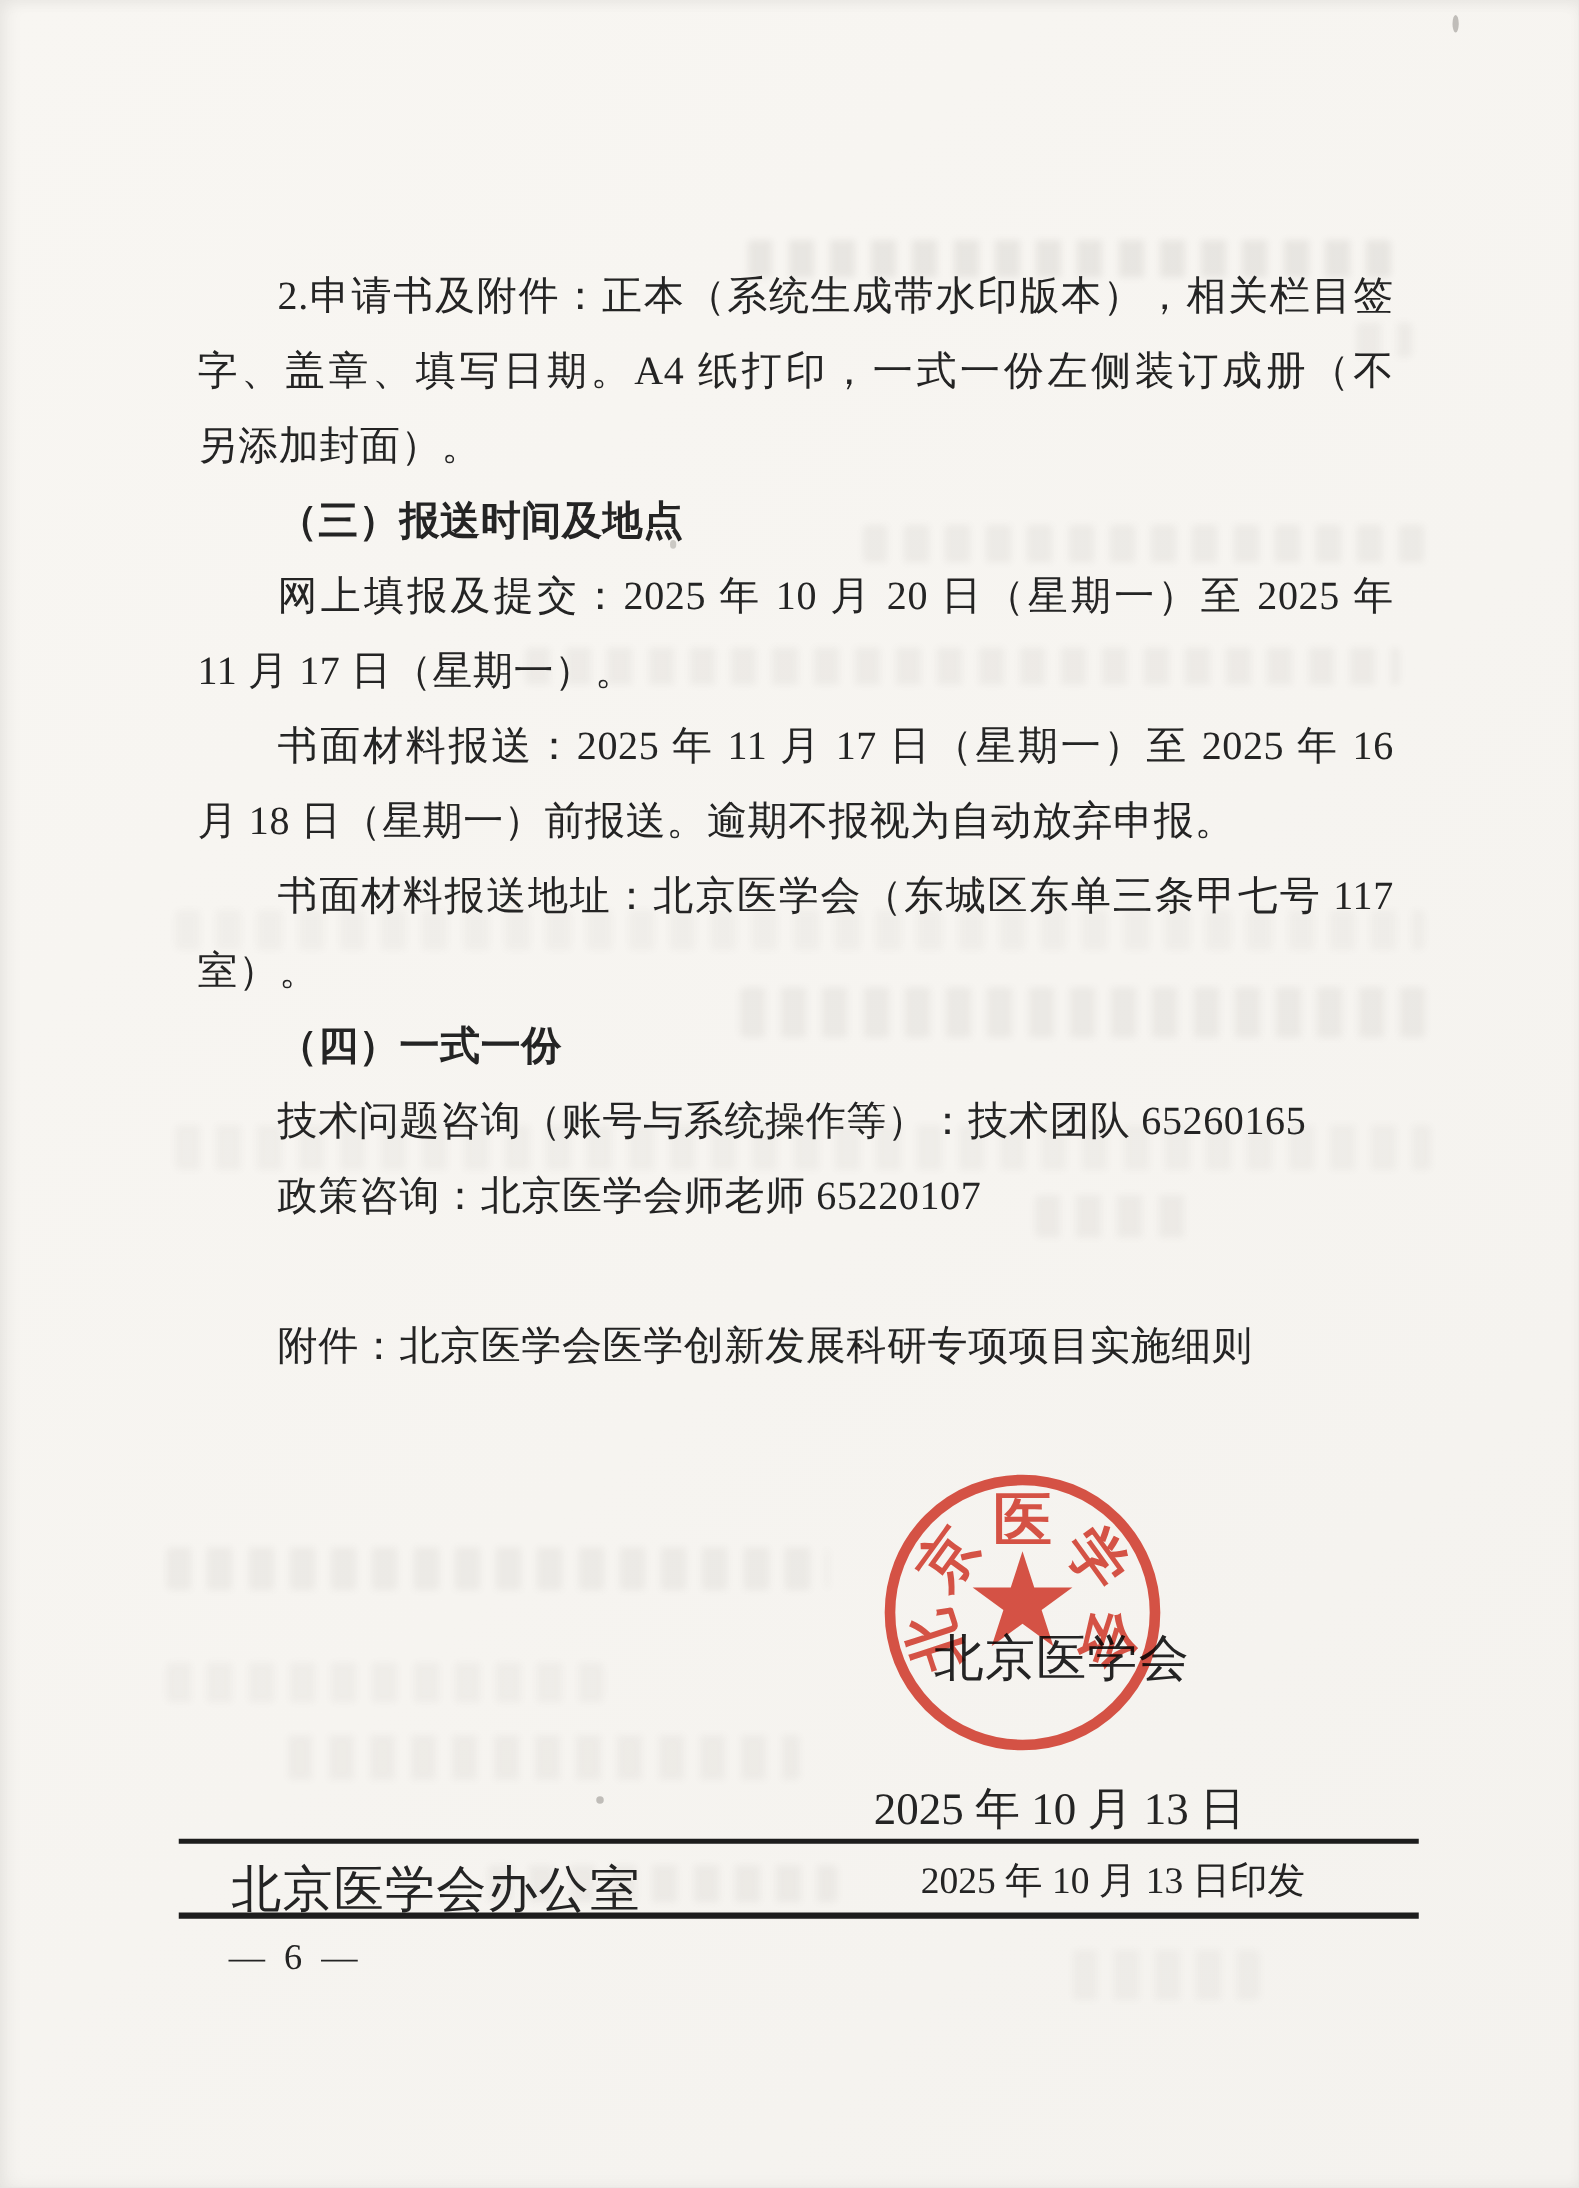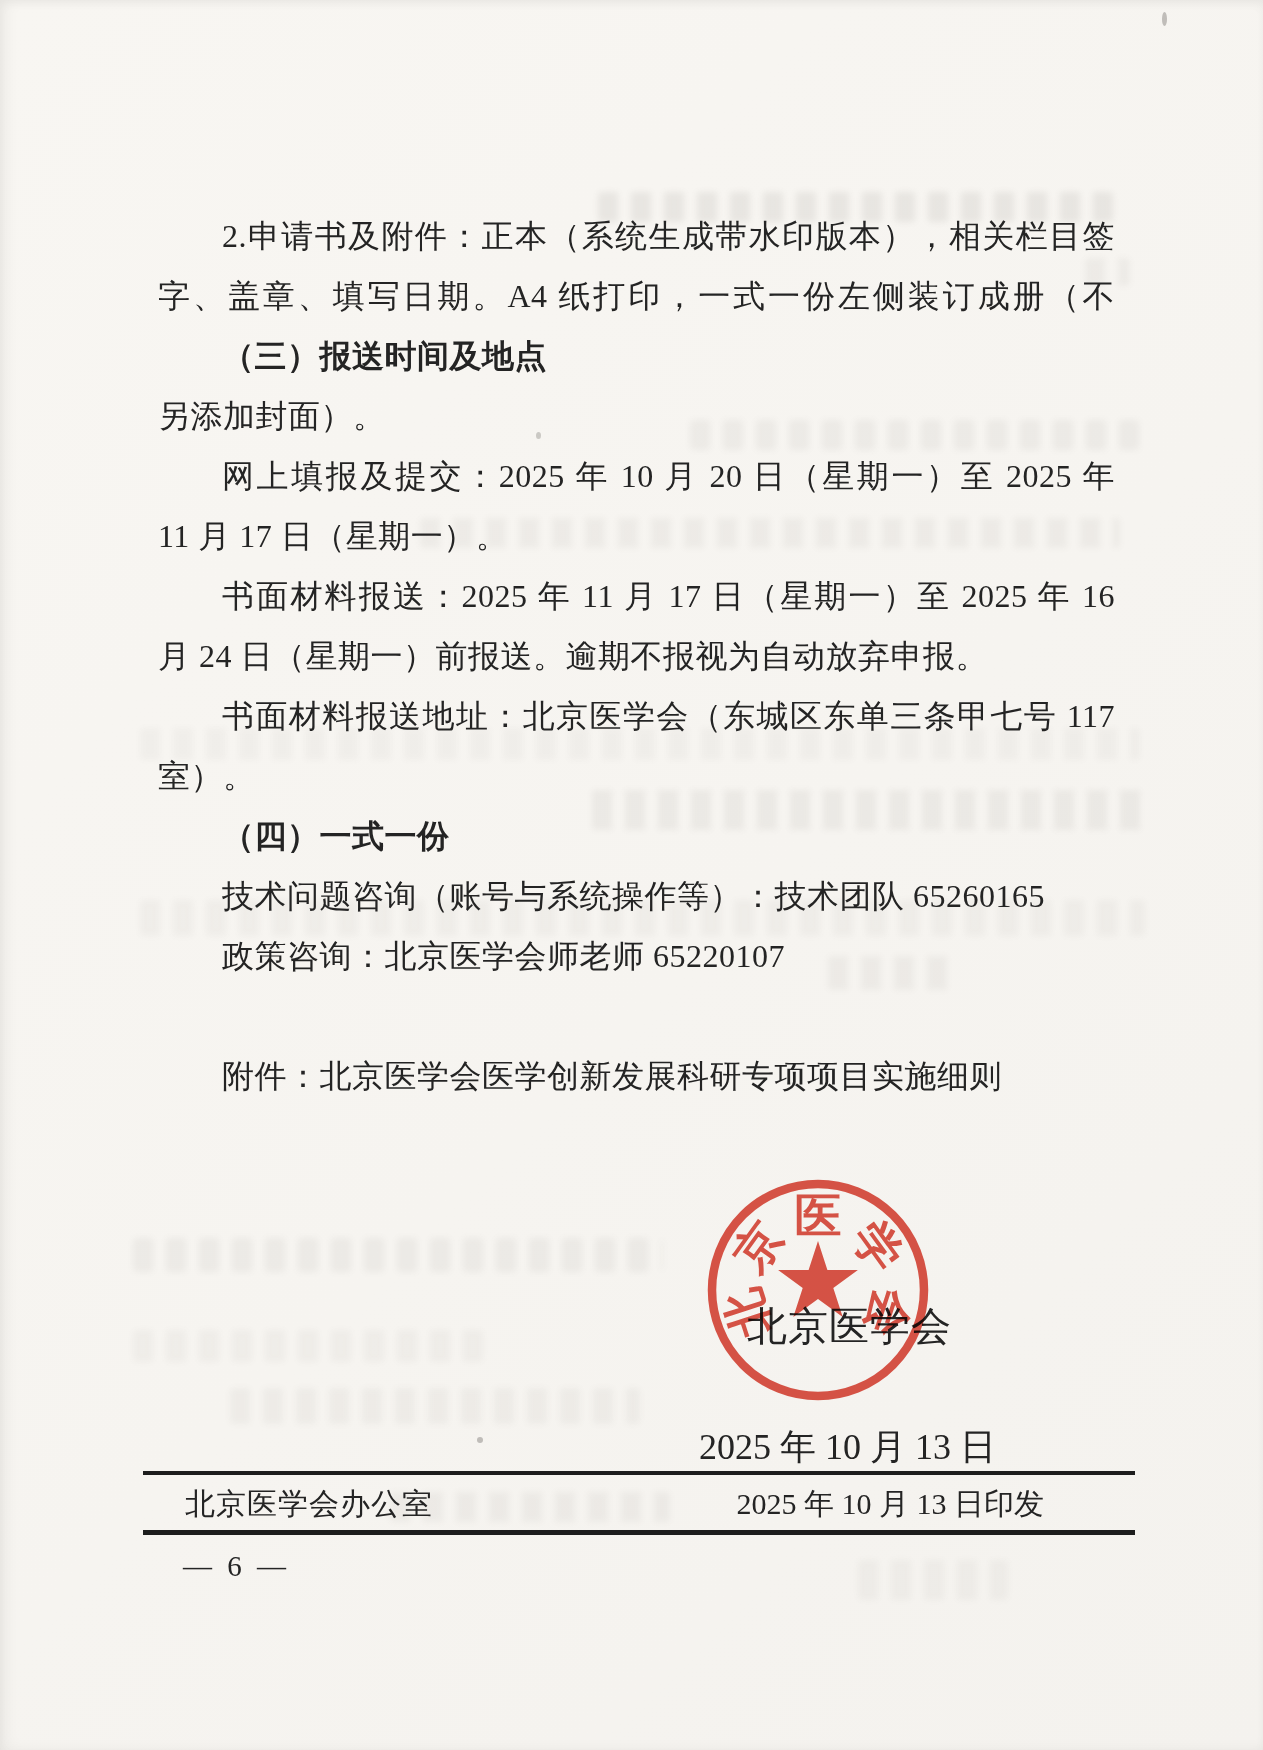--- a/index.html
+++ b/index.html
@@ -54,21 +54,21 @@
   .seal text{
     font-family:"Liberation Serif","DejaVu Serif",serif;
     font-weight:bold;fill:#d83a2b;
   }
 
   .footer-rule{position:absolute;left:143px;width:992px;background:#1d1d1d;z-index:1;}
   .footer-rule.top{top:1471px;height:4px;}
   .footer-rule.bottom{top:1530px;height:5px;}
   .footer-office{
     position:absolute;left:185px;top:1484px;z-index:1;
-    font-size:30px;letter-spacing:1px;white-space:nowrap;
+    font-size:40px;letter-spacing:1px;white-space:nowrap;
   }
   .footer-issue{
     position:absolute;right:219px;top:1484px;z-index:1;
     font-size:30px;white-space:nowrap;font-family:Liberation Serif, serif;
   }
   .page-number{
     position:absolute;left:183px;top:1550px;z-index:1;
     font-size:29px;letter-spacing:4px;white-space:nowrap;
   }
 </style>
@@ -90,26 +90,26 @@
   <div class="smudge" style="left:230px;top:1388px;width:410px;height:36px;opacity:.09"></div>
   <div class="smudge" style="left:390px;top:1492px;width:280px;height:30px;opacity:.10"></div>
   <div class="smudge" style="left:858px;top:1560px;width:150px;height:40px;opacity:.08"></div>
   <div class="speck" style="left:1162px;top:12px;width:5px;height:14px;opacity:.5"></div>
   <div class="speck" style="left:536px;top:432px;width:5px;height:7px;opacity:.4"></div>
   <div class="speck" style="left:477px;top:1437px;width:6px;height:6px;opacity:.5"></div>
 
   <main class="body-text">
     <div class="line indent fill">2.申请书及附件：正本（系统生成带水印版本），相关栏目签</div>
     <div class="line fill">字、盖章、填写日期。A4 纸打印，一式一份左侧装订成册（不</div>
+    <div class="line">另添加封面）。</div>
     <div class="line indent bold">（三）报送时间及地点</div>
-    <div class="line">另添加封面）。</div>
     <div class="line indent fill">网上填报及提交：2025 年 10 月 20 日（星期一）至 2025 年</div>
     <div class="line">11 月 17 日（星期一）。</div>
     <div class="line indent fill">书面材料报送：2025 年 11 月 17 日（星期一）至 2025 年 16</div>
-    <div class="line">月 24 日（星期一）前报送。逾期不报视为自动放弃申报。</div>
+    <div class="line">月 18 日（星期一）前报送。逾期不报视为自动放弃申报。</div>
     <div class="line indent fill">书面材料报送地址：北京医学会（东城区东单三条甲七号 117</div>
     <div class="line">室）。</div>
     <div class="line indent bold">（四）一式一份</div>
     <div class="line indent">技术问题咨询（账号与系统操作等）：技术团队 65260165</div>
     <div class="line indent">政策咨询：北京医学会师老师 65220107</div>
     <div class="line indent gap-above">附件：北京医学会医学创新发展科研专项项目实施细则</div>
   </main>
 
   <div class="signature-org">北京医学会</div>
   <div class="signature-date">2025 年 10 月 13 日</div>

